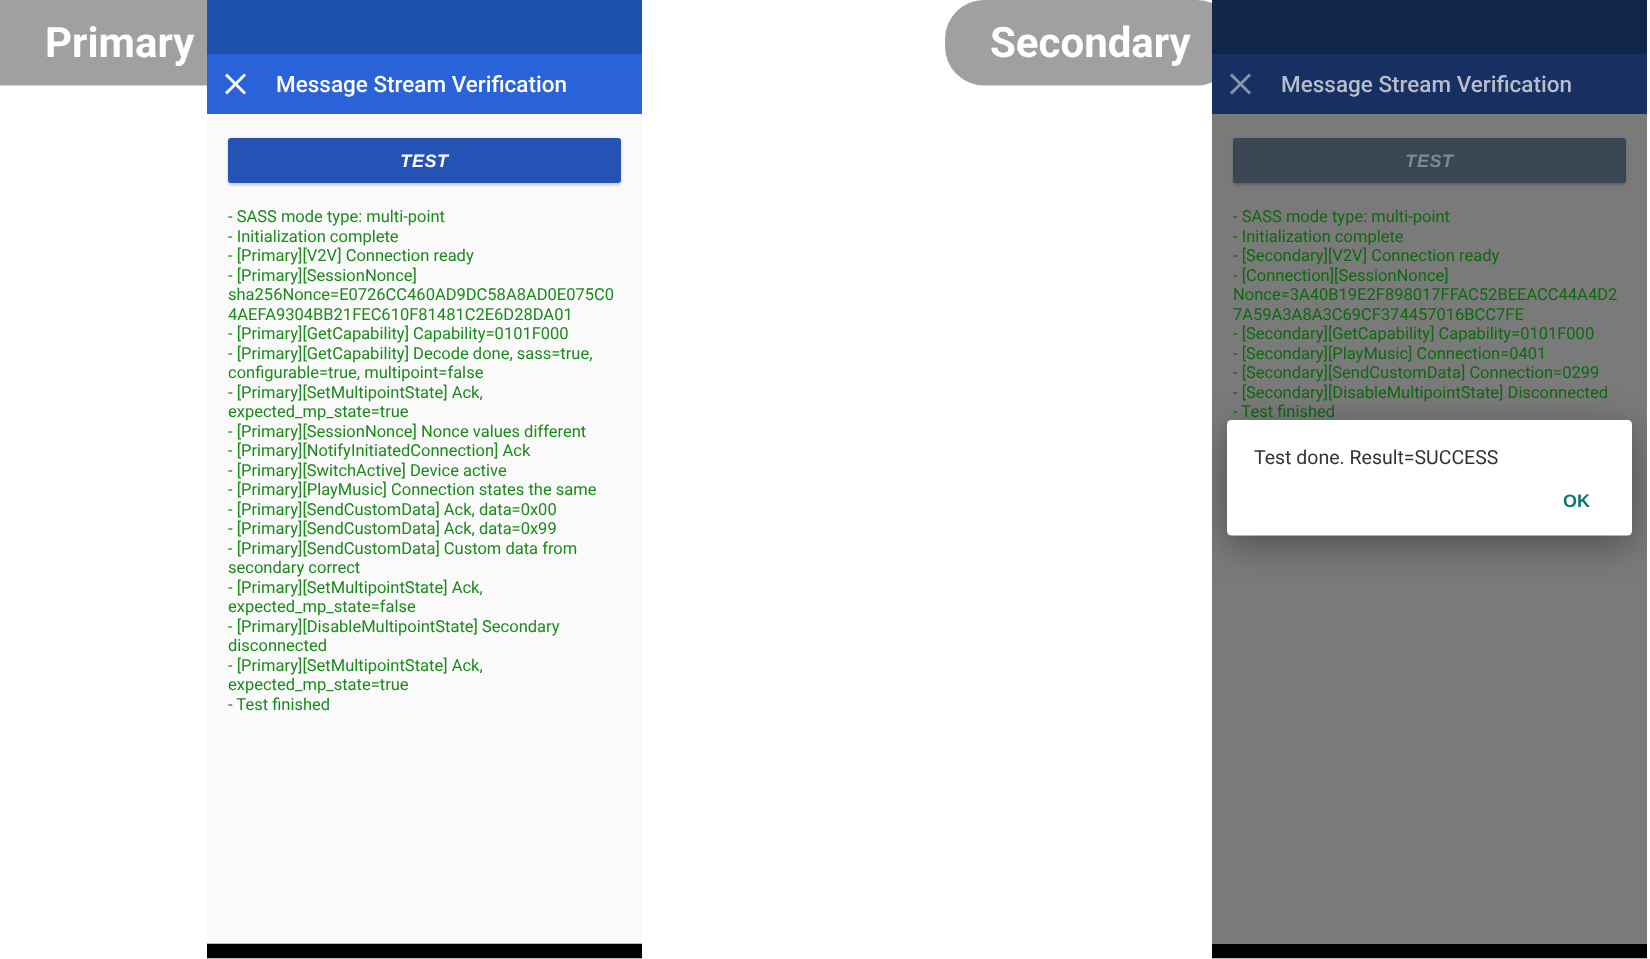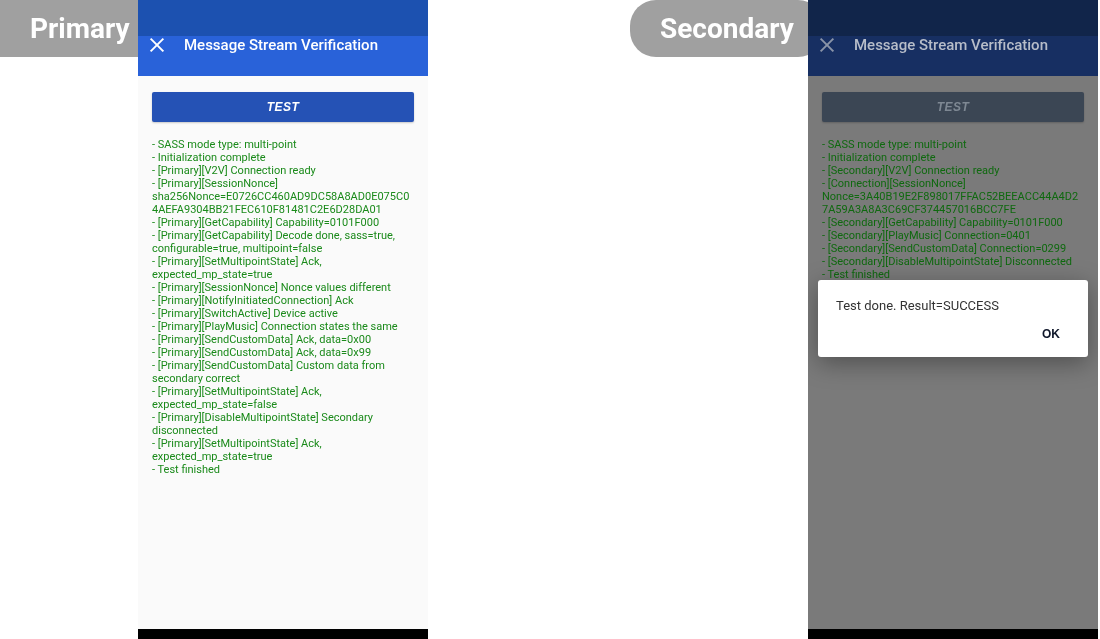--- a/index.html
+++ b/index.html
@@ -39,20 +39,21 @@
     .statusbar {
       height: 36px;
       background: #1c51b0;
     }
     .phone-right .statusbar { background: #11254a; }
 
     .appbar {
       height: 40px;
       background: #2962d9;
       display: flex;
+      align-items: center;
       color: #fff;
       padding: 0 10px;
     }
     .phone-right .appbar { background: #172f62; }
 
     .close-icon {
       width: 18px;
       height: 18px;
       display: inline-block;
       margin-right: 18px;
@@ -131,21 +132,21 @@
       color: #333;
       margin-bottom: 8px;
     }
     .dialog-actions {
       display: flex;
       justify-content: flex-end;
     }
     .dialog-ok {
       background: none;
       border: none;
-      color: #0f172a;
+      color: #0f766e;
       font-size: 12px;
       font-weight: 600;
       padding: 6px 10px;
     }
   </style>
 </head>
 <body>
 
 <div class="badge badge-left">Primary</div>
 <div class="badge badge-right">Secondary</div>

